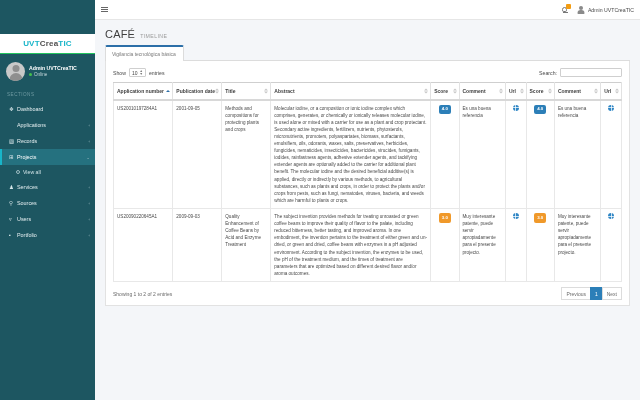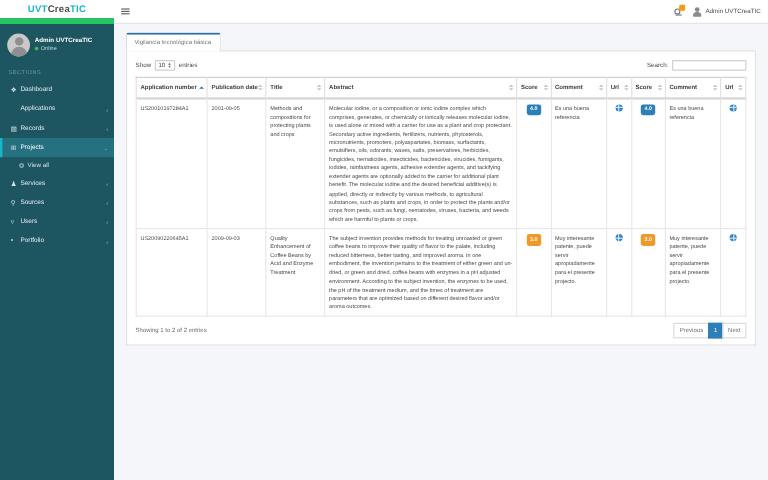--- a/index.html
+++ b/index.html
@@ -14,21 +14,22 @@
   
   .sidebar {
     width: 95px; height: 400px;
     background: #1d5661;
     display: flex; flex-direction: column;
     flex: 0 0 95px;
   }
   .logo-bar {
     height: 20px; background: #ffffff;
     display: flex; align-items: center; justify-content: center;
-    border-bottom: 5px solid #22c55e;
+    border-bottom: 1px solid #22c55e;
+    margin-top: 34px;
   }
   .logo-text { font-size: 8px; font-weight: bold; letter-spacing: .2px; }
   .logo-a { color: #18b5c9; }
   .logo-b { color: #4f4f4f; }
   .logo-c { color: #18b5c9; }
 
   .sb-body { background: #1d5661; flex: 1; }
 
   .user-panel {
     display: flex; align-items: center; gap: 4px;
@@ -320,20 +321,24 @@
         </div>
         <div class="user-mini">
           <span class="user-mini-icon"></span>
           <span class="user-mini-label">Admin UVTCreaTIC</span>
         </div>
       </div>
     </header>
 
     <div class="content">
 
+      <div class="page-head">
+        <h1 class="page-title">CAFÉ</h1>
+        <span class="page-sub">TIMELINE</span>
+      </div>
 
       <div class="tabs">
         <div class="tab">Vigilancia tecnológica básica</div>
       </div>
 
       <div class="panel">
 
         <div class="table-controls">
           <div class="show-entries">
             <span>Show</span>

